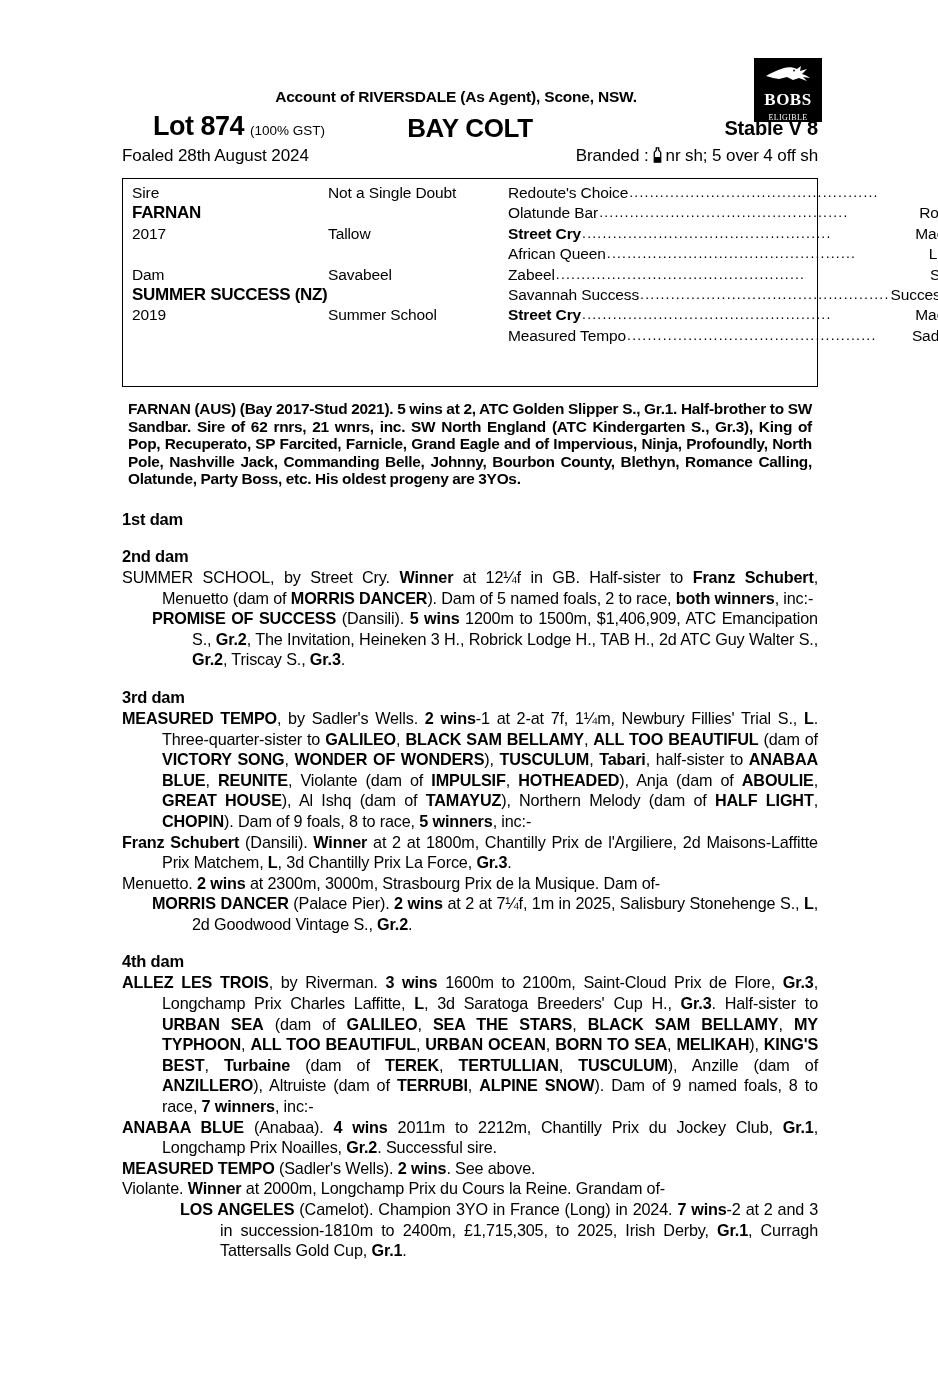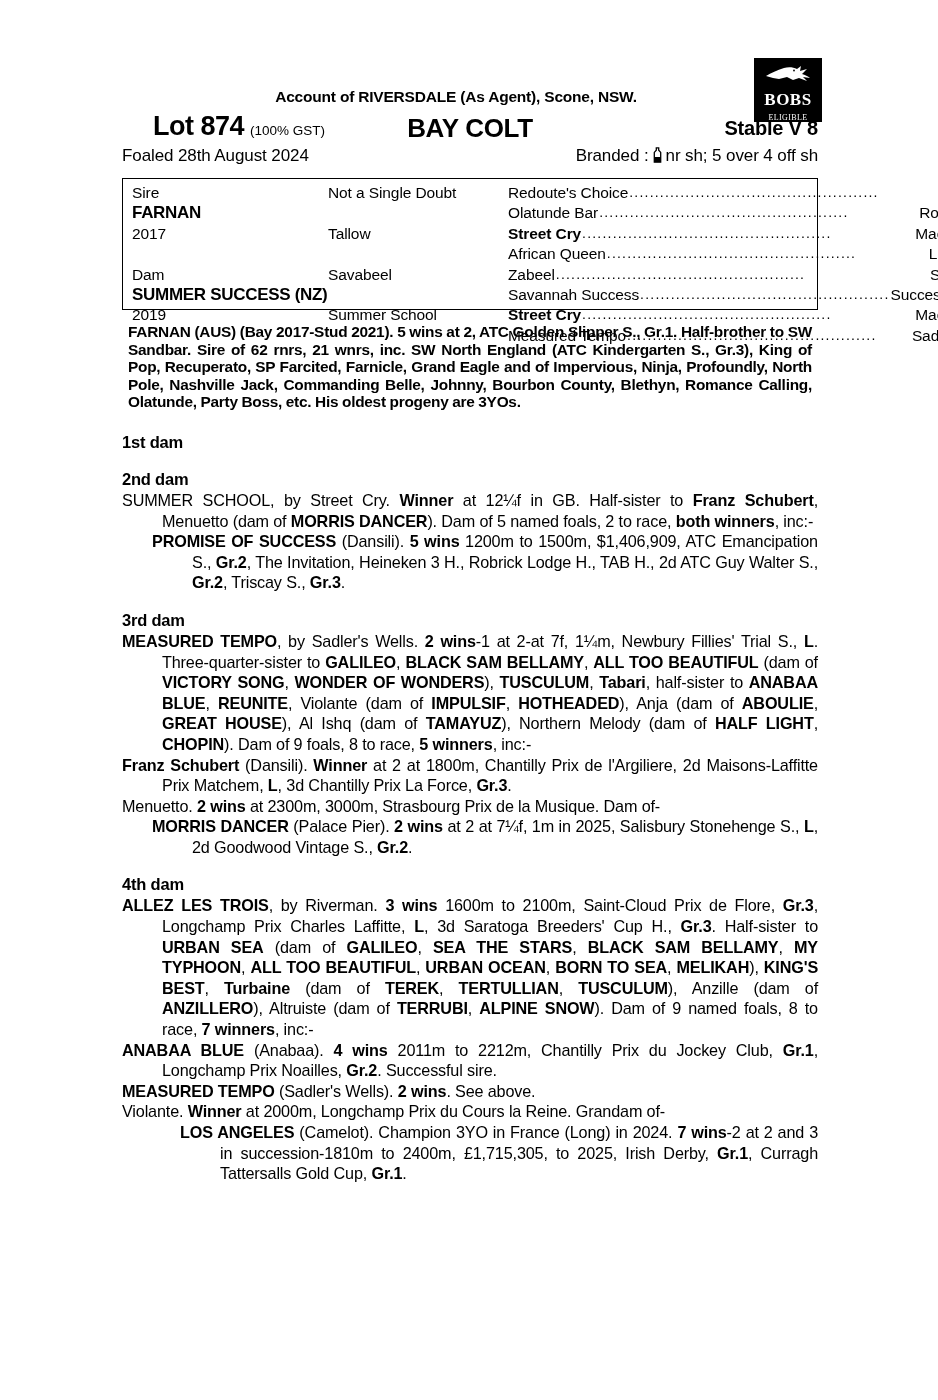--- a/index.html
+++ b/index.html
@@ -77,21 +77,21 @@
   .brand-glyph {
     display: inline-block; vertical-align: -2px;
     margin: 0 3px 0 3px;
   }
 
   
   .ped-box {
     margin-top: 10px;
     border: 1.6px solid #000;
     padding: 4px 0 5px 0;
-    height: 132px;
+    height: 209px;
   }
   .ped-grid {
     display: grid;
     grid-template-columns: 205px 180px 1fr;
     row-gap: 0;
   }
   .pc { font-size: 15.5px; line-height: 20.4px; letter-spacing: -0.1px; white-space: nowrap; }
   .pc.pad-l { padding-left: 9px; }
   .pc.bold { font-weight: bold; font-size: 17px; letter-spacing: -0.3px; }
   .gp {

